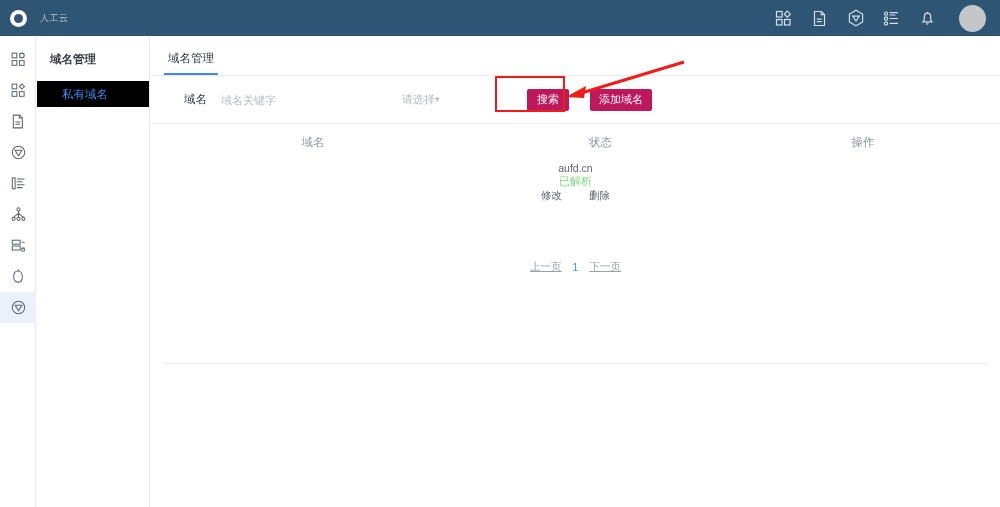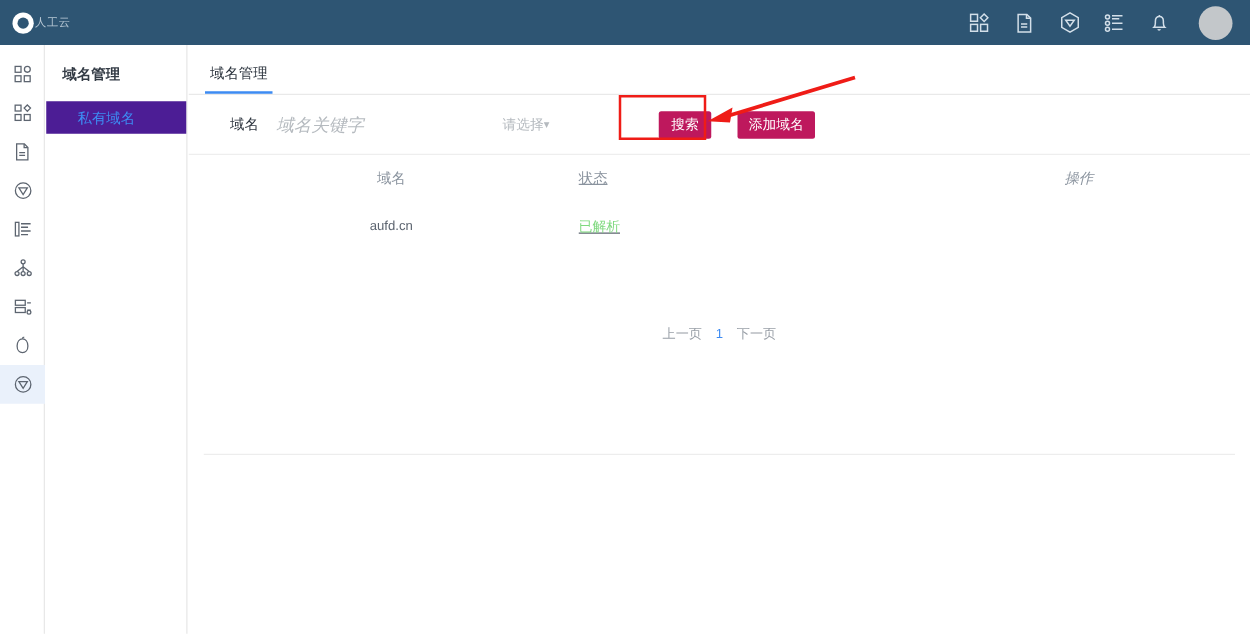--- a/index.html
+++ b/index.html
@@ -23,21 +23,21 @@
     width: 17px; height: 17px; border-radius: 50%;
     background: #ffffff;
     position: relative; flex: none;
   }
   .brand-logo::after {
     content: ""; position: absolute; left: 4px; top: 4px;
     width: 9px; height: 9px; border-radius: 50%;
     background: #2e5573;
   }
   .brand-name {
-    color: #cfdbe5; font-size: 9px; margin-left: 1px;
+    color: #cfdbe5; font-size: 9px; margin-left: 13px;
     letter-spacing: .5px; white-space: nowrap; opacity: .85;
   }
 
   .top-icons {
     margin-left: auto; display: flex; align-items: center;
     gap: 17px; padding-right: 14px;
   }
   .top-icon {
     width: 19px; height: 19px;
     display: flex; align-items: center; justify-content: center;
@@ -76,21 +76,21 @@
     font-size: 11.5px; color: #333b45;
     padding: 16px 0 0 13px; font-weight: bold;
   }
   .subnav-item {
     margin-top: 14px; height: 26px;
     display: flex; align-items: center;
     padding-left: 25px;
     font-size: 11.5px; color: #555;
   }
   .subnav-item.active {
-    background: #4c1d95; color: #3d8bf2;
+    background: #000000; color: #3d8bf2;
   }
 
   
   .main {
     position: absolute; left: 151px; top: 36px;
     width: 849px; height: 471px;
     background: #ffffff;
   }
 
   .tabbar {
@@ -110,23 +110,22 @@
 
   .filterbar {
     height: 48px; display: flex; align-items: center;
     padding-left: 33px; position: relative;
     border-bottom: 1px solid #eeeeee;
   }
   .flabel { font-size: 11.5px; color: #2f3640; margin-right: 12px; }
   .ftext {
     width: 135px; height: 21px;
     border: none; outline: none;
-    font-size: 14px; color: #9aa0a8;
+    font-size: 11px; color: #9aa0a8;
     background: transparent;
-    font-style: italic;
   }
   .ftext::placeholder { color: #b5babf; }
   .fselect {
     width: 80px; margin-left: 48px; height: 21px;
     display: flex; align-items: center; 
     font-size: 11px; color: #b5babf;
   }
   .chev { color: #b5babf; font-size: 9px; line-height: 1; }
 
   .btn {
@@ -155,40 +154,40 @@
 
   
   .table { padding: 0 12px; }
   .thead {
     display: flex; height: 38px; align-items: center;
     font-size: 11.5px; color: #8a939e;
     border-bottom: 1px solid transparent;
   }
   .trow {
     display: flex; height: 38px; align-items: center;
-    font-size: 10.5px; color: #5d6570;
+    font-size: 10.5px; color: #5d6570; flex-direction: column;
   }
   .c-domain { width: 300px; text-align: center; }
-  .c-status { width: 275px; text-align: left; text-decoration: underline; }
-  .c-action { width: 250px; text-align: center; font-style: italic; }
+  .c-status { width: 275px; text-align: center; }
+  .c-action { width: 250px; text-align: center; }
   .thead .c-domain, .thead .c-status, .thead .c-action { font-size: 11.5px; }
 
   .status-ok { color: #7fd97f; font-size: 11px; }
   .act {
     color: #5d6570; font-size: 10.5px;
     margin: 0 12px; cursor: pointer;
   }
 
   
   .pager {
     margin-top: 55px; height: 24px;
     display: flex; align-items: center; justify-content: center;
     gap: 11px;
   }
-  .pg { font-size: 10.5px; color: #9aa0a8; cursor: pointer; }
+  .pg { font-size: 10.5px; color: #9aa0a8; cursor: pointer; text-decoration: underline; }
   .pg-num { font-size: 10.5px; color: #3d8bf2; cursor: pointer; }
 
   .bottom-rule {
     position: absolute; left: 12px; top: 327px;
     width: 825px; height: 1px; background: #ededed;
   }
 </style>
 </head>
 <body>
 
@@ -337,20 +336,24 @@
       <div class="c-domain">域名</div>
       <div class="c-status">状态</div>
       <div class="c-action">操作</div>
     </div>
 
     <div class="trow">
       <div class="c-domain">aufd.cn</div>
       <div class="c-status">
         <span class="status-ok">已解析</span>
       </div>
+      <div class="c-action">
+        <span class="act">修改</span>
+        <span class="act">删除</span>
+      </div>
     </div>
 
     <div class="pager">
       <span class="pg">上一页</span>
       <span class="pg-num">1</span>
       <span class="pg">下一页</span>
     </div>
   </div>
 
   <div class="bottom-rule"></div>

